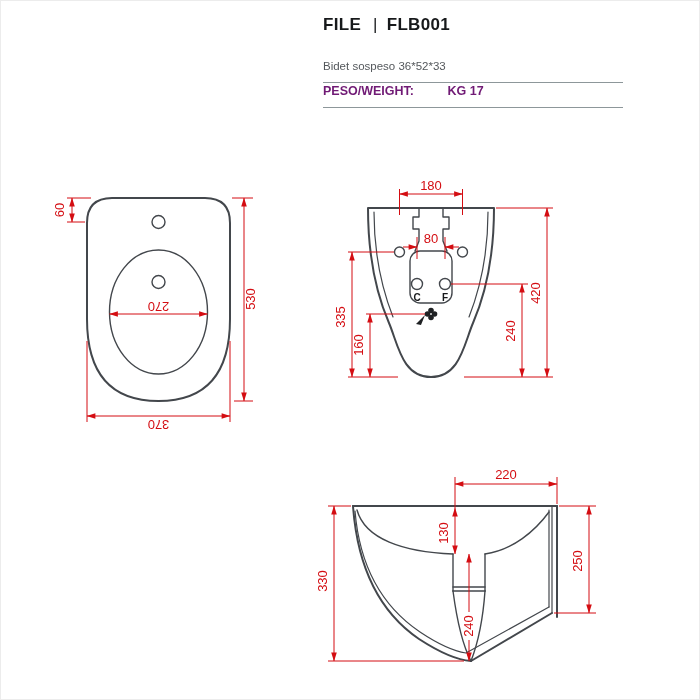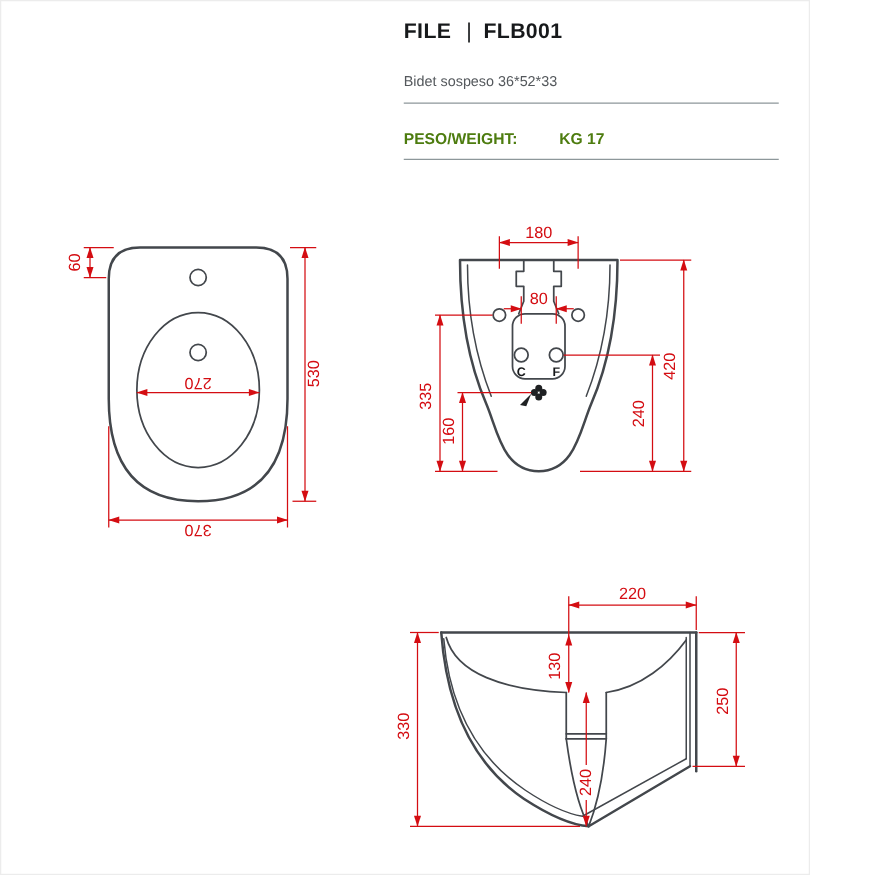--- a/index.html
+++ b/index.html
@@ -1,29 +1,29 @@
 <!DOCTYPE html>
 <html><head>
 <meta charset="utf-8">
 <style>
   html,body{margin:0;padding:0;background:#fff;}
   .page{
-    position:relative;width:648px;height:700px;background:#fff;
+    position:relative;width:700px;height:700px;background:#fff;
     border:1px solid #ececec;box-sizing:border-box;overflow:hidden;
     font-family:"Liberation Sans",sans-serif;
   }
   
   .hdr{position:absolute;left:322px;top:14px;width:300px;color:#1c1e20;}
   .hdr-title{font-size:17px;font-weight:bold;letter-spacing:.3px;color:#17191b;}
   .hdr-title .sep{font-weight:400;margin:0 9px 0 12px;color:#17191b;}
   .sub{font-size:11.5px;margin-top:5px;}
   .sub.it{color:#54585c;margin-top:25px;}
   .sub.en{color:#a9aeb1;}
   .rule{border-top:1px solid #8d979a;margin-top:10px;height:0;}
-  .weight-row{margin-top:21px;font-size:12.5px;font-weight:bold;color:#4d7c0f;}
+  .weight-row{margin-top:1px;font-size:12.5px;font-weight:bold;color:#701a75;}
   .weight-row .wvalue{margin-left:30px;}
   .rule.r2{margin-top:9px;}
   
   svg.drawing{position:absolute;left:0;top:0;}
   .outline path,.outline circle,.outline ellipse,.outline line,.outline rect{
     stroke:#43474c;fill:none;stroke-linecap:round;stroke-linejoin:round;
   }
   .ow{stroke-width:2;}
   .iw{stroke-width:1.2;}
   .mw{stroke-width:1.4;}

